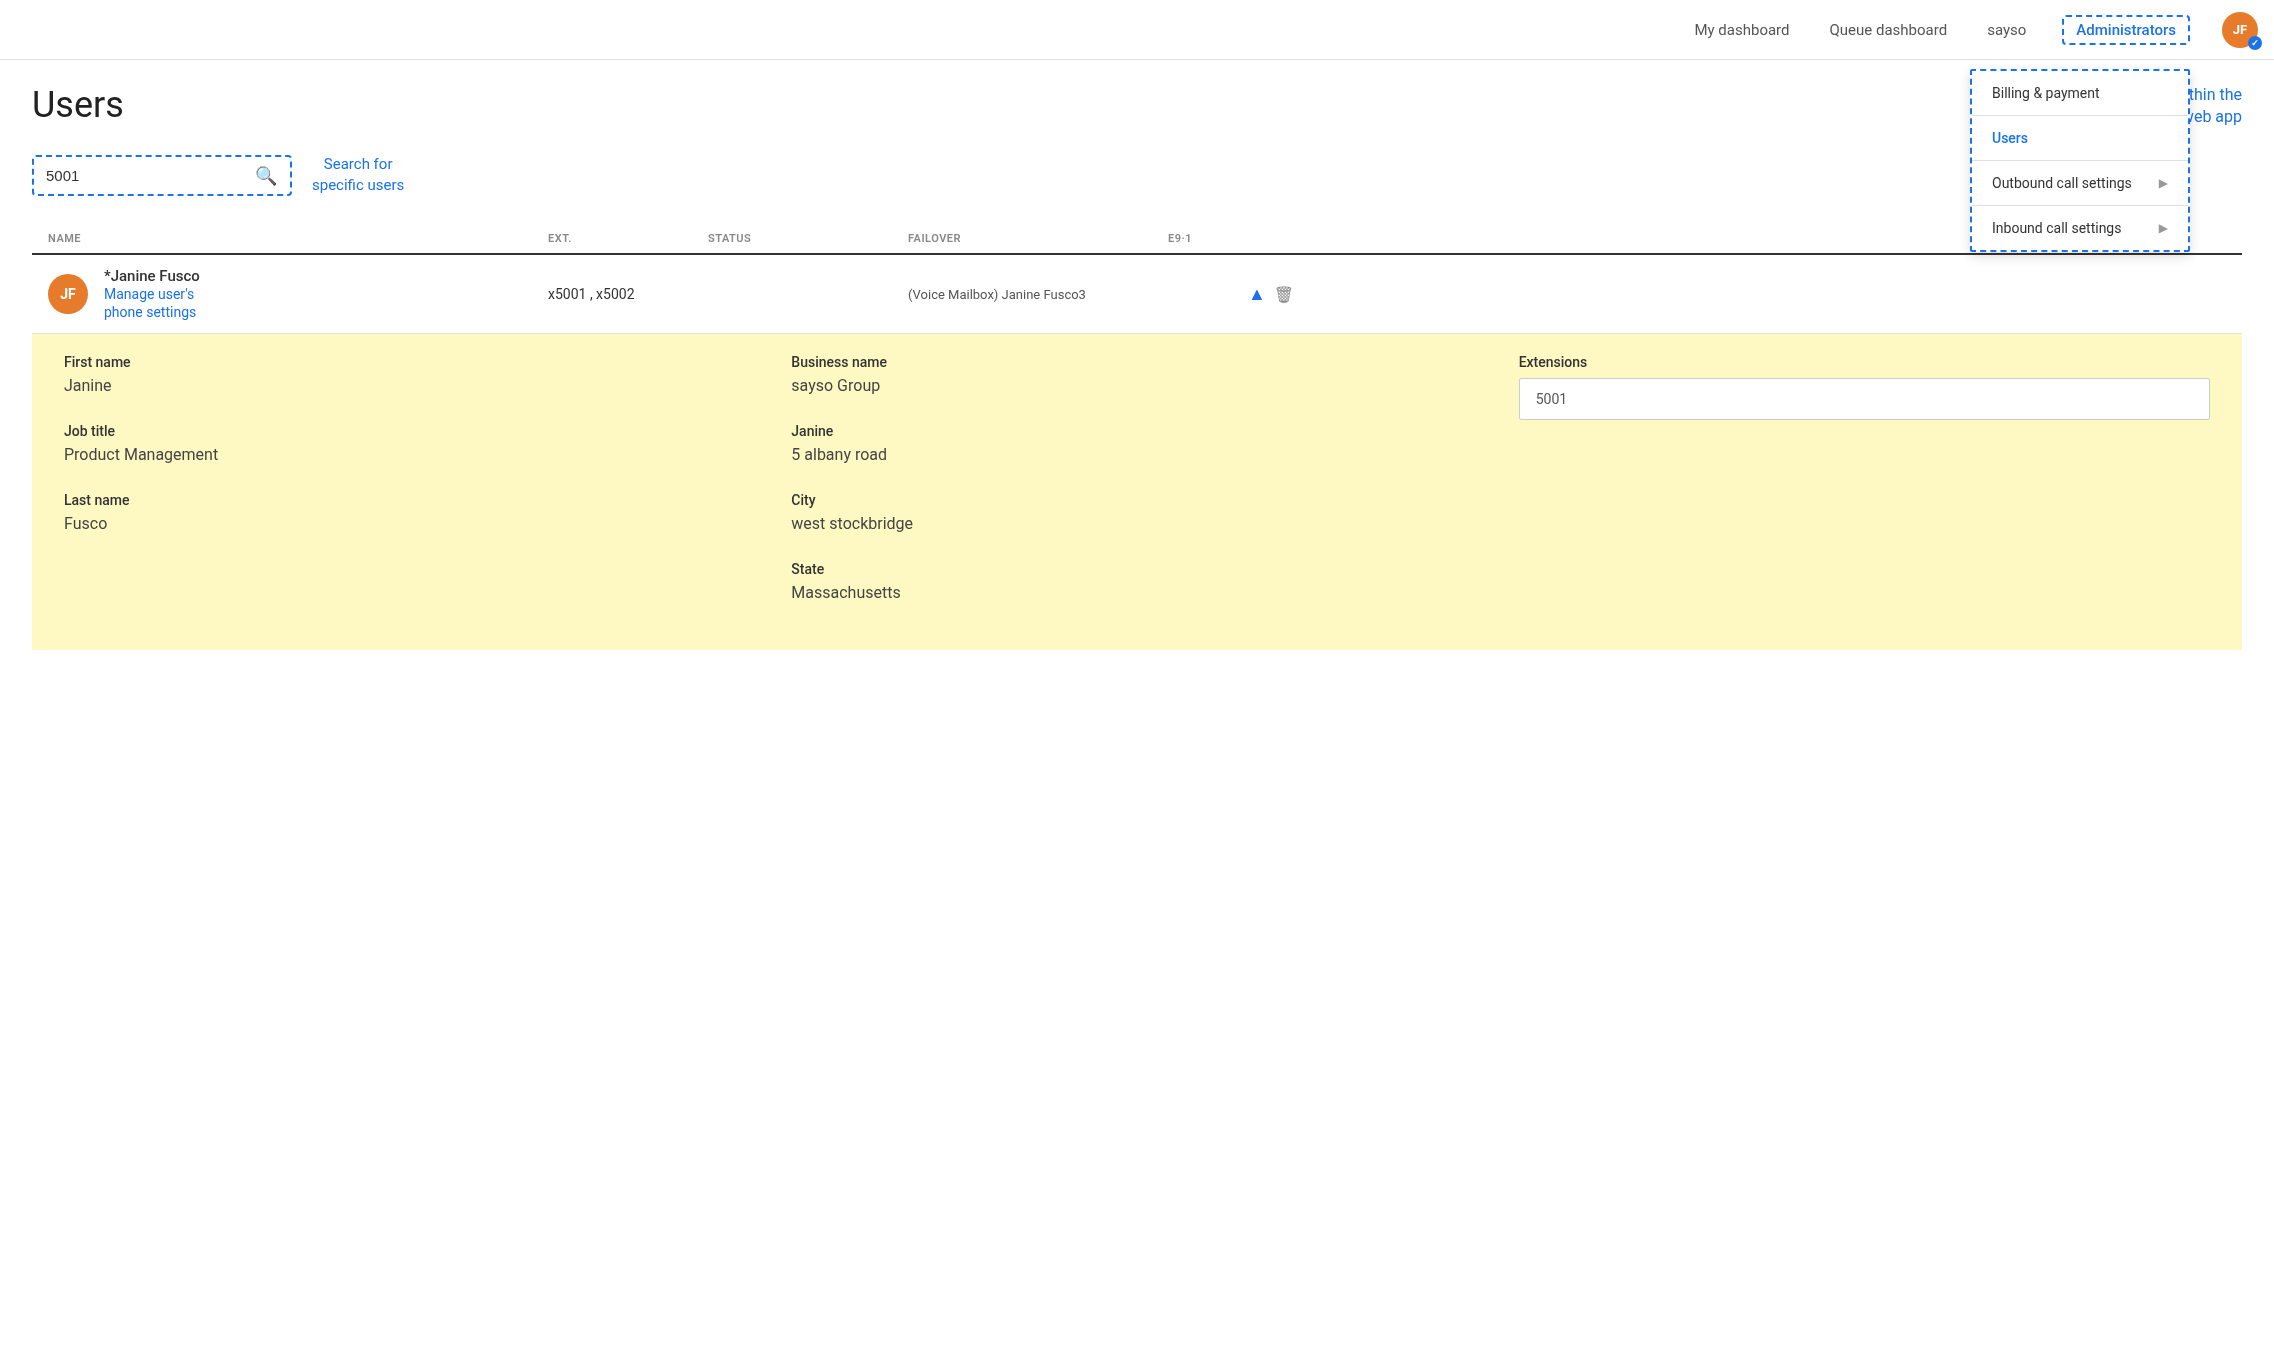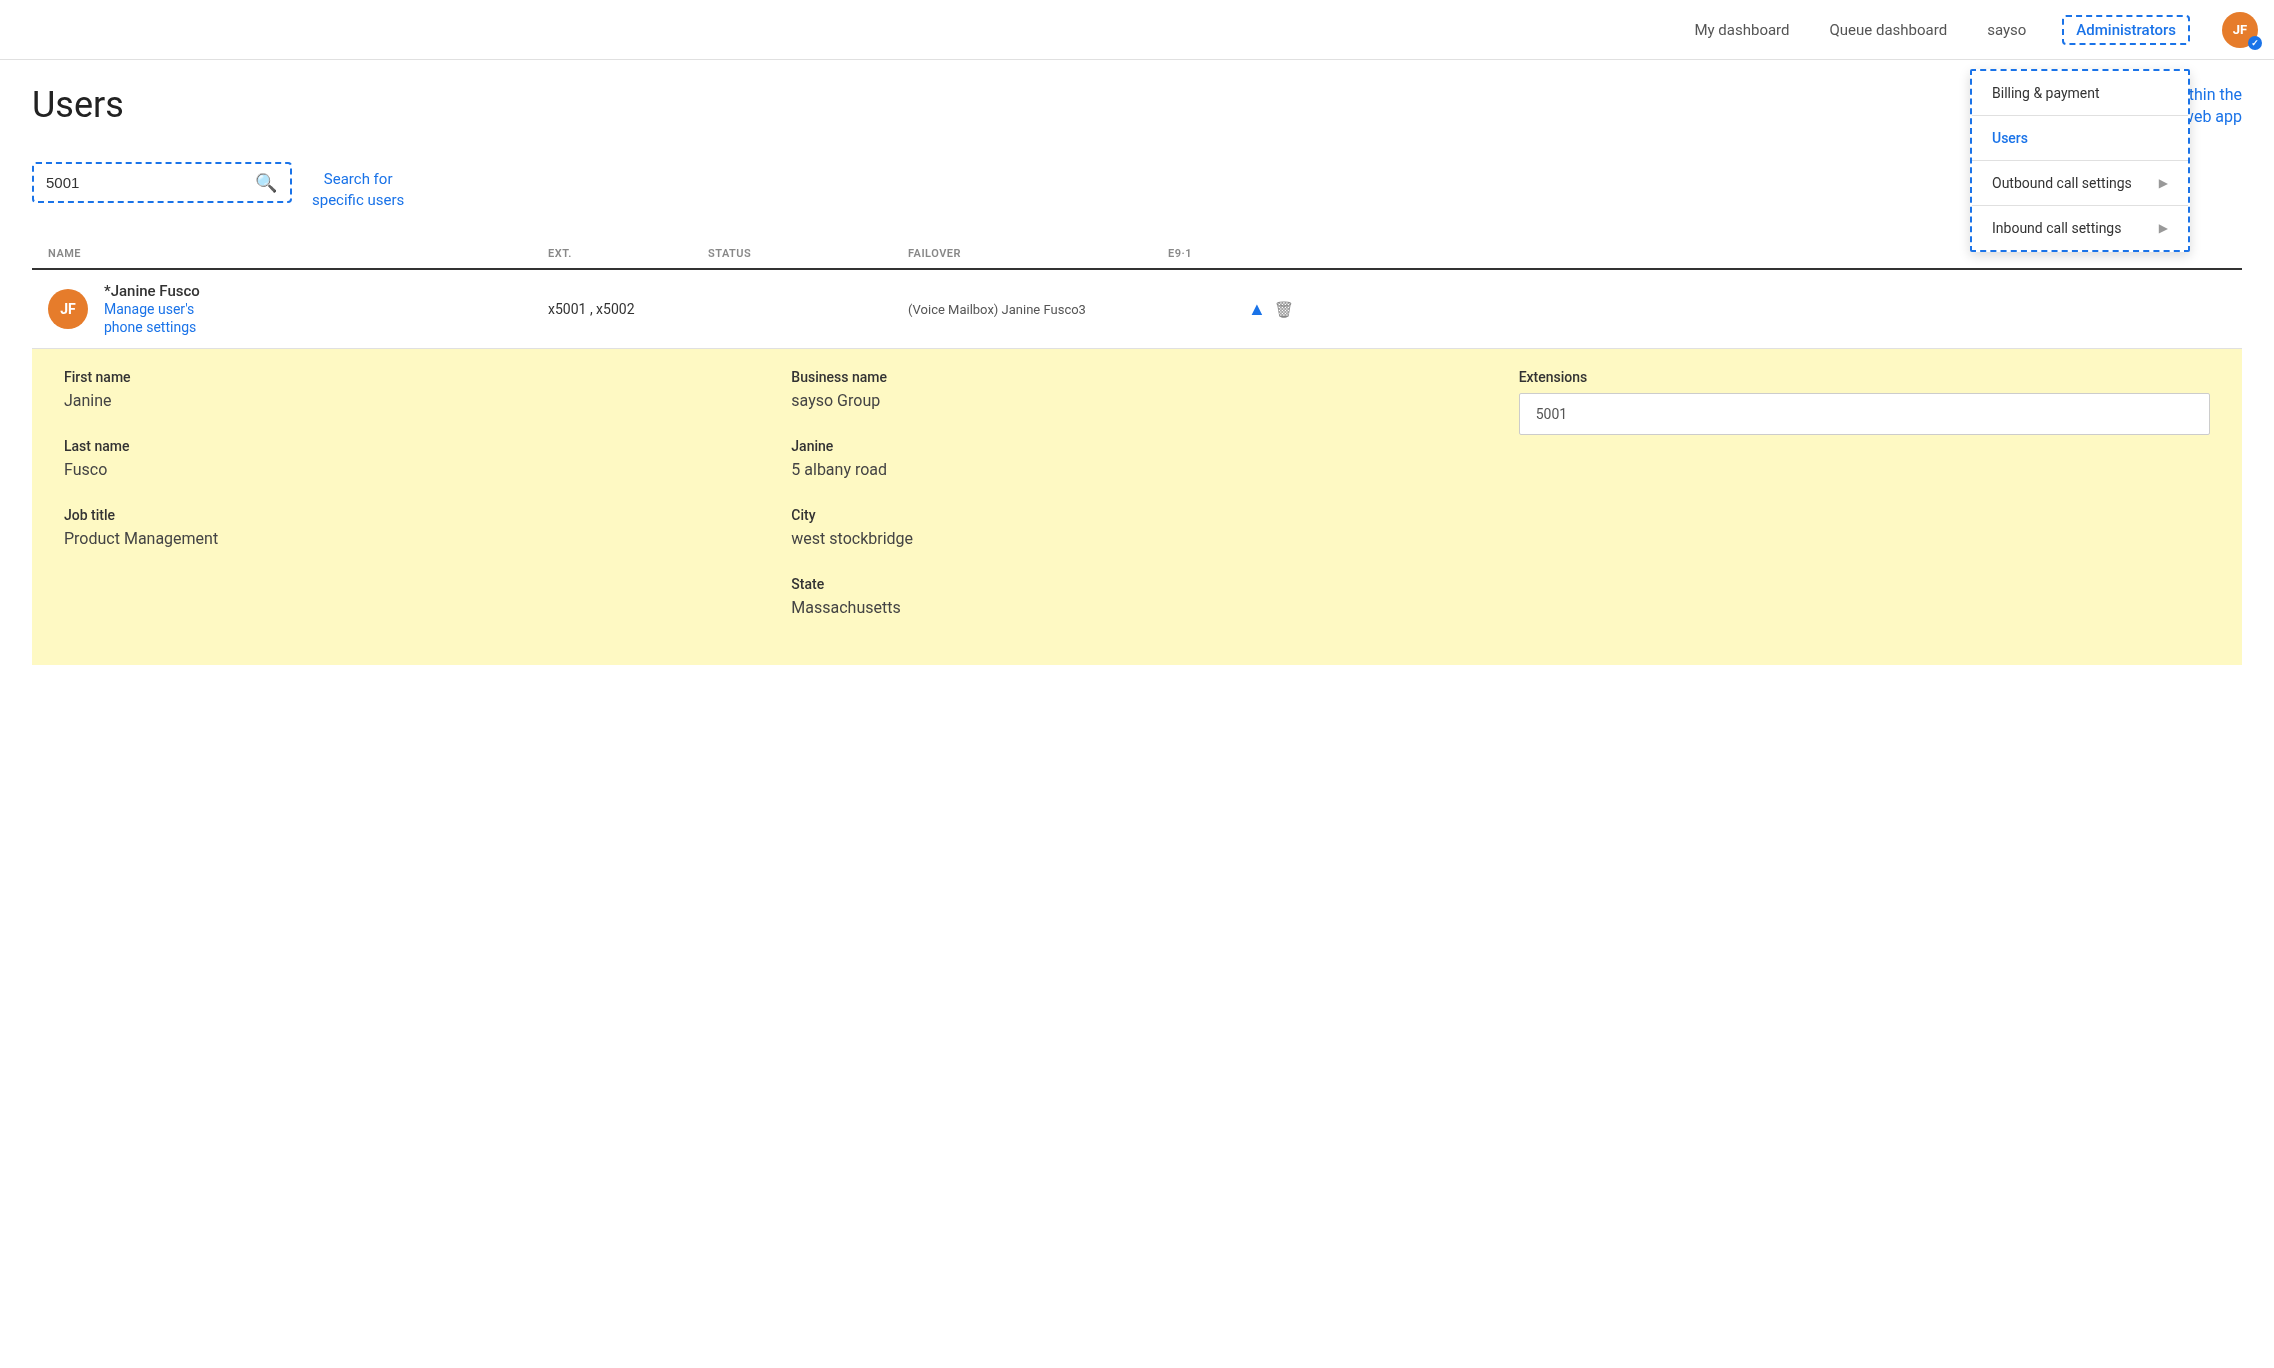--- a/index.html
+++ b/index.html
@@ -111,21 +111,20 @@
       font-size: 15px;
       color: #333;
       flex: 1;
     }
     .search-icon { color: #1a73e8; font-size: 18px; cursor: pointer; }
     .search-label {
       color: #1a73e8;
       font-size: 15px;
       line-height: 1.4;
       text-align: center;
-      margin-top: 15px;
     }
 
     
     .nav-hint {
       color: #1a73e8;
       font-size: 16px;
       text-align: right;
       line-height: 1.4;
       margin-bottom: 12px;
     }
@@ -330,26 +329,26 @@
 
 
     <div class="user-info-section">
 
       <div>
         <div class="info-field">
           <div class="info-label">First name</div>
           <div class="info-value">Janine</div>
         </div>
         <div class="info-field">
+          <div class="info-label">Job title</div>
+          <div class="info-value">Product Management</div>
+        </div>
+        <div class="info-field">
           <div class="info-label">Last name</div>
           <div class="info-value">Fusco</div>
-        </div>
-        <div class="info-field">
-          <div class="info-label">Job title</div>
-          <div class="info-value">Product Management</div>
         </div>
       </div>
 
       <div>
         <div class="info-field">
           <div class="info-label">Business name</div>
           <div class="info-value">sayso Group</div>
         </div>
         <div class="info-field">
           <div class="info-label">Janine</div>

